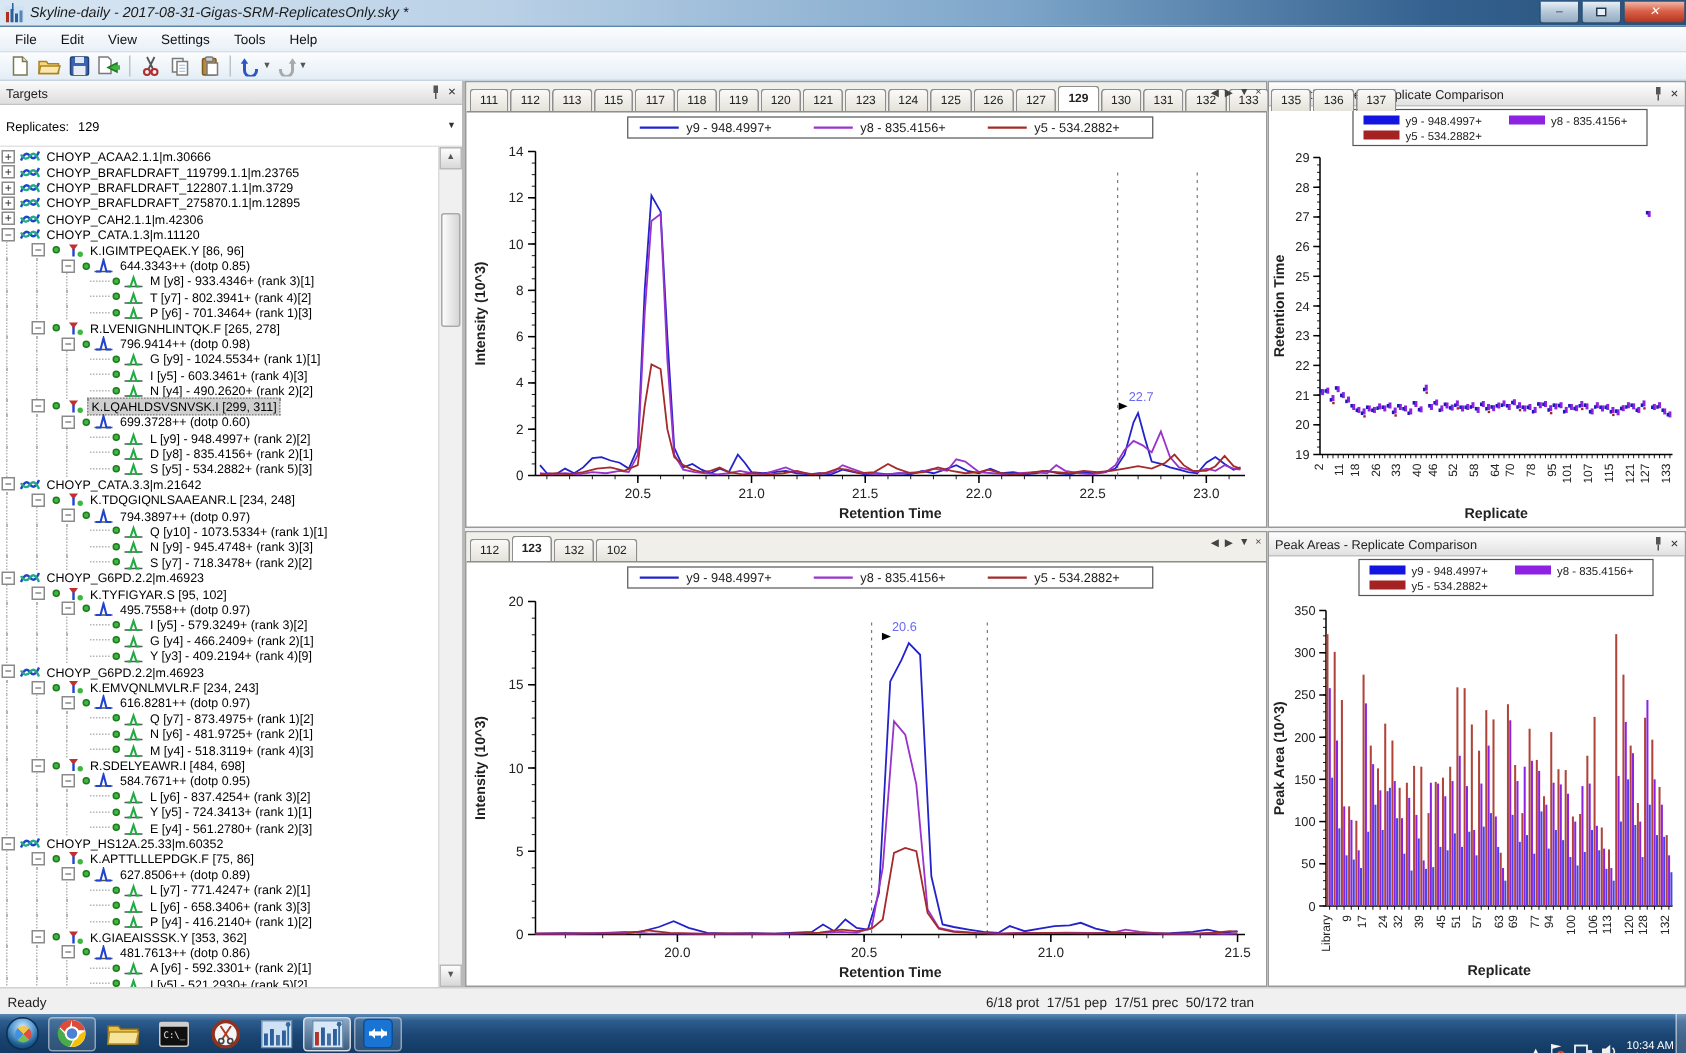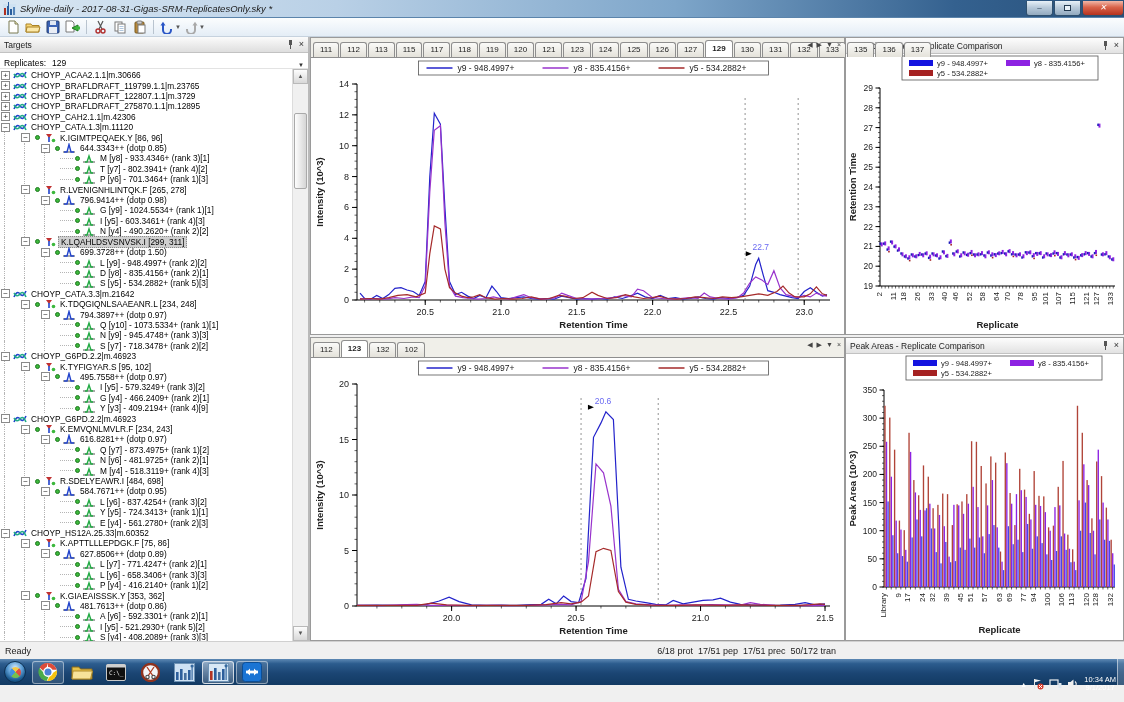--- a/index.html
+++ b/index.html
@@ -32,21 +32,21 @@
   
   .main { display:flex; height:604px; }
   .targets-panel { width:310px; background:#fff; border-right:2px solid #b9b9b9; display:flex; flex-direction:column; }
   .panel-header { height:16px; background:linear-gradient(#fbfbfb,#dedede); border-bottom:1px solid #c2c2c2;
     display:flex; align-items:center; font-size:8.5px; color:#222; padding:0 4px; }
   .panel-header .hdr-controls { margin-left:auto; display:flex; align-items:center; gap:5px; color:#444; }
   .pin-glyph { display:inline-block; width:7px; height:9px; position:relative; }
   .pin-glyph:before { content:""; position:absolute; left:2px; top:0; width:3px; height:5px; background:#555; }
   .pin-glyph:after { content:""; position:absolute; left:3px; top:5px; width:1px; height:4px; background:#555; }
   .x-glyph { font-size:9px; line-height:9px; color:#333; }
-  .replicates-row { height:16px; display:flex; align-items:flex-end; font-size:8.5px; border-bottom:1px solid #e3e3e3;
+  .replicates-row { height:28px; display:flex; align-items:center; font-size:8.5px; border-bottom:1px solid #e3e3e3;
     padding:0 4px; background:#fff; }
   .replicates-row .rep-value { margin-left:6px; }
   .replicates-row .rep-caret { margin-left:auto; font-size:6px; color:#333; }
 
   .tree-wrap { position:relative; flex:1; overflow:hidden; }
   .tree { position:absolute; left:0; top:1px; right:16px; }
   .tree-row { height:10.42px; display:flex; align-items:center; white-space:nowrap; font-size:8.3px; color:#000; }
   .guide { display:inline-block; width:16px; height:10.42px; border-left:1px dotted #b5b5b5; margin-left:4px; flex:none; }
   .expander { flex:none; width:9px; height:9px; border:1px solid #8a8a8a; background:#fff; font-size:8px; line-height:7px;
     text-align:center; color:#333; margin:0 3px 0 1px; }
@@ -124,20 +124,28 @@
       <rect x="5" y="0" width="1" height="5" fill="#2c5f9e"></rect>
     </svg>
     <span class="title-text">Skyline-daily - 2017-08-31-Gigas-SRM-ReplicatesOnly.sky *</span>
     <div class="win-buttons">
       <div class="win-btn">–</div>
       <div class="win-btn"><span class="restore-glyph"></span></div>
       <div class="win-btn close">✕</div>
     </div>
   </div>
 
+  <div class="menubar" id="menubar">
+      <span class="menu-item">File</span>
+      <span class="menu-item">Edit</span>
+      <span class="menu-item">View</span>
+      <span class="menu-item">Settings</span>
+      <span class="menu-item">Tools</span>
+      <span class="menu-item">Help</span>
+    </div>
   <div class="toolbar" id="toolbar">
       <div class="tool-btn">
         <svg width="14" height="14" viewBox="0 0 14 14">
           <path d="M3,1 L9,1 L12,4 L12,13 L3,13 Z" fill="#fff" stroke="#7a7a52" stroke-width="1"></path>
           <path d="M9,1 L9,4 L12,4" fill="#f3eec0" stroke="#7a7a52" stroke-width="1"></path>
         </svg>
       </div>
       <div class="tool-btn">
         <svg width="16" height="14" viewBox="0 0 16 14">
           <path d="M1,4 L6,4 L7,5.5 L14,5.5 L14,12 L1,12 Z" fill="#f8d878" stroke="#ab8326" stroke-width="1"></path>
@@ -426,21 +434,21 @@
               <span class="guide"></span>
               <span class="guide"></span>
               <span class="expander">−</span>
               <span class="green-dot"></span>
               <span style="display: flex;">
                 <svg class="node-icon" viewBox="0 0 14 10">
                   <path d="M1,9 L13,9" stroke="#555" stroke-width="1"></path>
                   <path d="M2,9 L5,9 L7,1.5 L9,9 L12,9" fill="none" stroke="#2244cc" stroke-width="1.4"></path>
                 </svg>
               </span>
-              <span class="tree-label">699.3728++ (dotp 1.50)</span>
+              <span class="tree-label">699.3728++ (dotp 0.60)</span>
             </div>
             <div class="tree-row">
               <span class="guide"></span>
               <span class="guide"></span>
               <span class="guide"></span>
               <span class="leaf-dash"></span>
               <span class="green-dot"></span>
               <span style="display: flex;">
                 <svg class="node-icon" viewBox="0 0 14 10">
                   <path d="M1,9 L13,9" stroke="#555" stroke-width="1"></path>

